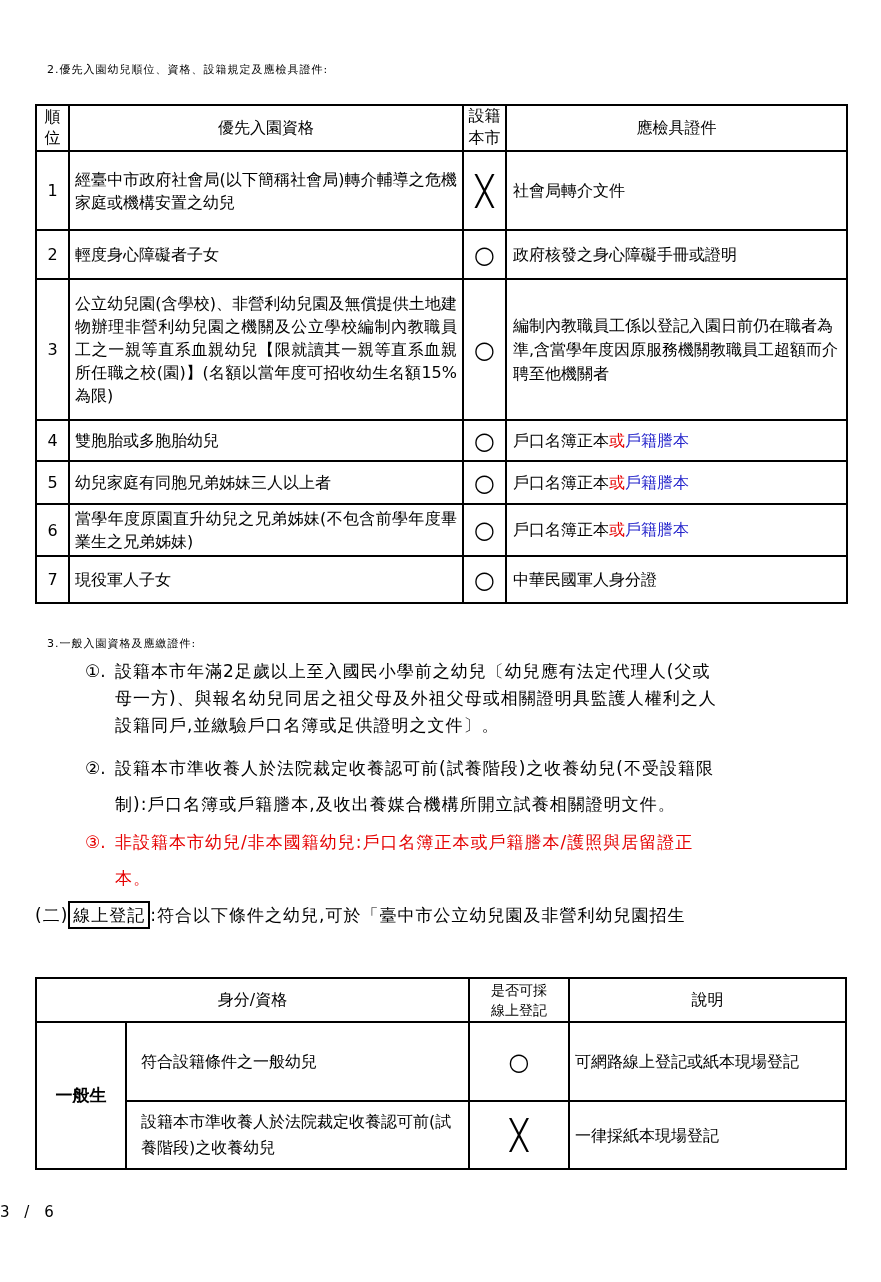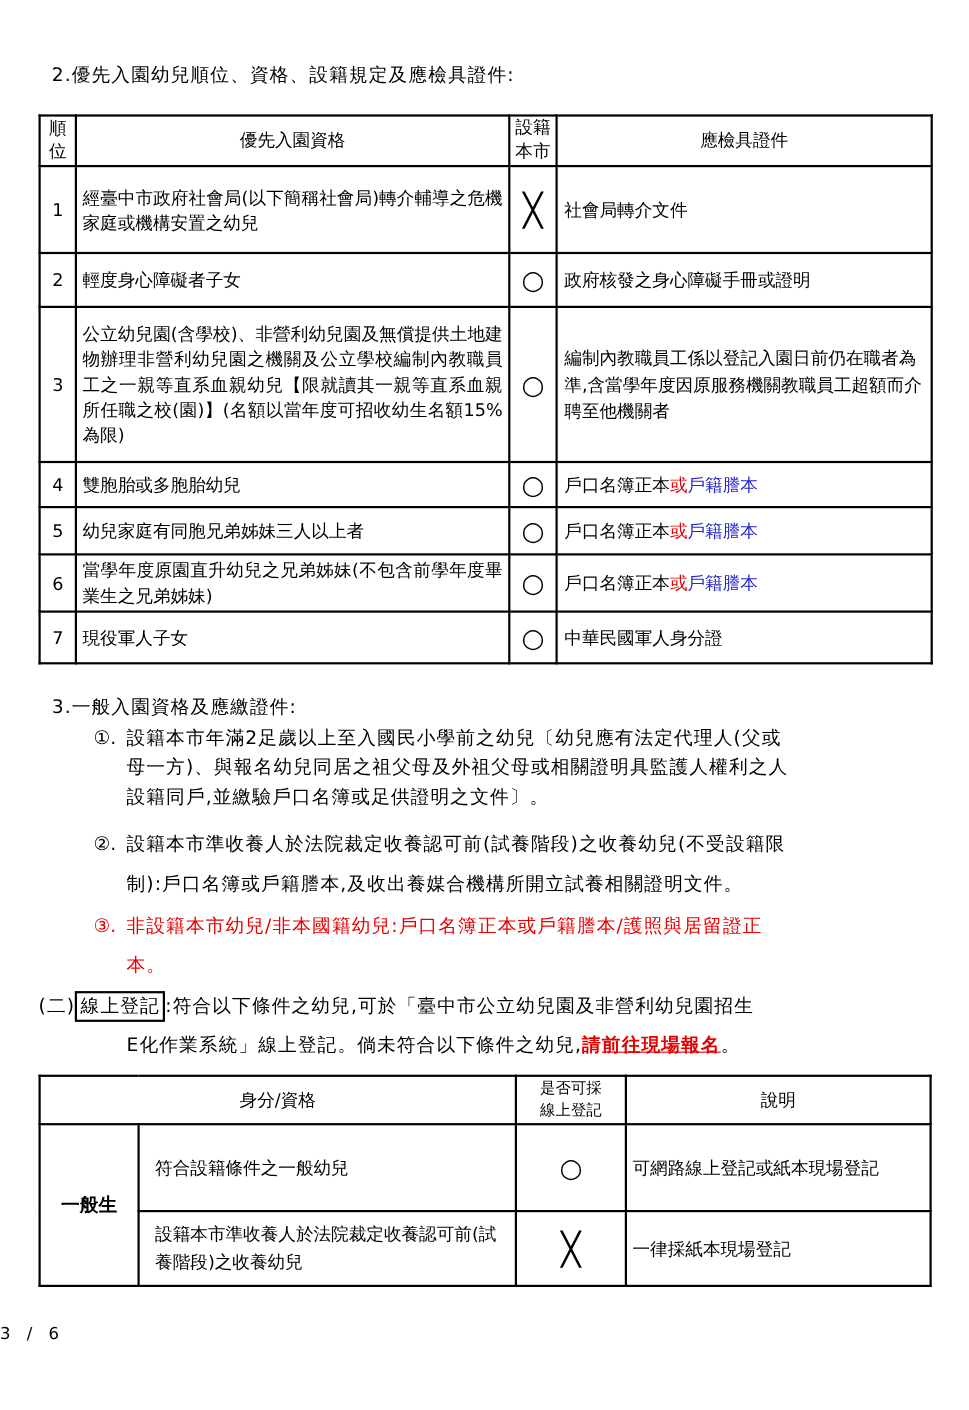--- a/index.html
+++ b/index.html
@@ -4,21 +4,21 @@
 <style>
   * { margin:0; padding:0; box-sizing:border-box; }
   html,body { background:#ffffff; }
   body {
     width:881px; height:1282px; position:relative;
     font-family:"DejaVu Sans","Liberation Sans",sans-serif;
     color:#000;
   }
   .page { position:absolute; inset:0; background:#fff; }
 
-  .h2 { position:absolute; font-size:17px; line-height:27px; letter-spacing:1px; white-space:nowrap; }
+  .h2 { position:absolute; font-size:11px; line-height:27px; letter-spacing:1px; white-space:nowrap; }
   #sec2-heading { left:47px; top:56px; }
   #sec3-heading { left:47px; top:630px; }
 
   table { border-collapse:collapse; table-layout:fixed; position:absolute; background:#fff; }
   th, td { border:2px solid #000; vertical-align:middle; font-weight:normal; font-size:16px; }
   th { text-align:center; }
 
   #priority-table { left:35px; top:104px; width:811px; }
   #priority-table thead tr { height:44px;font-family:Liberation Mono, monospace; }
   .rank  { text-align:center; }
@@ -139,21 +139,20 @@
         <span class="marker">③.</span>
         <div class="s3-line">非設籍本市幼兒/非本國籍幼兒:戶口名簿正本或戶籍謄本/護照與居留證正</div>
         <div class="s3-line">本。</div>
       </div>
     </div>
 
   <div id="online-block">
     <div id="online-line1">
       <span>(二)</span><span class="boxed">線上登記</span><span>:符合以下條件之幼兒,可於「臺中市公立幼兒園及非營利幼兒園招生</span>
     </div>
-    <div id="online-line2"><span>E化作業系統」線上登記。倘未符合以下條件之幼兒,</span><span class="seg-b" style="color: rgb(230, 0, 0);">請</span><span class="seg-b seg-u" style="color: rgb(230, 0, 0);">前往現場報名</span><span>。</span></div>
   </div>
 
   <table id="online-table">
     <colgroup>
       <col style="width:90px">
         <col style="width:343px">
         <col style="width:100px">
         <col style="width:277px">
     </colgroup>
     <thead>

